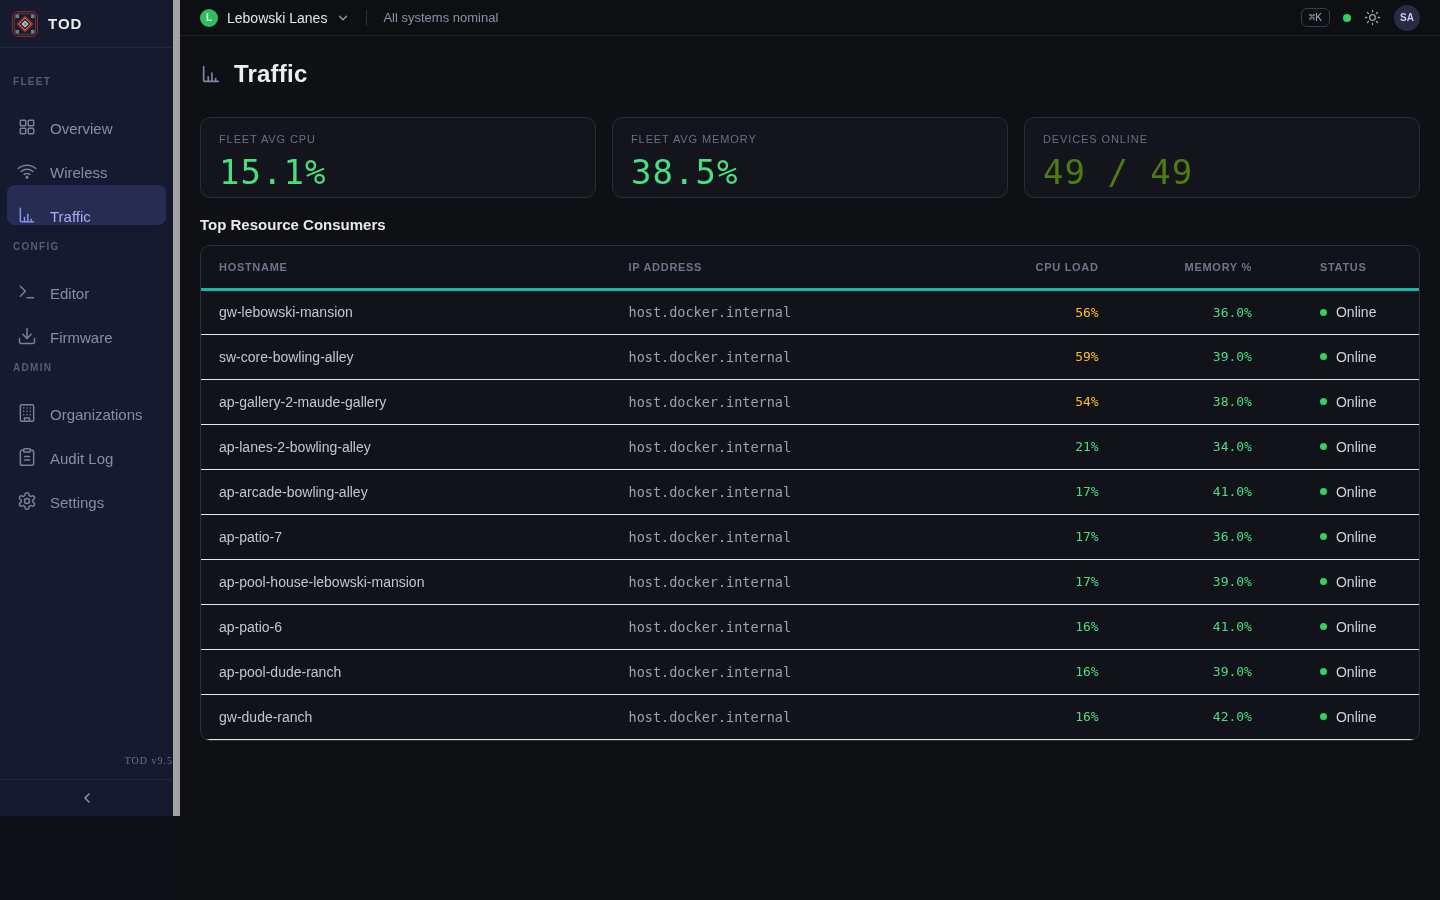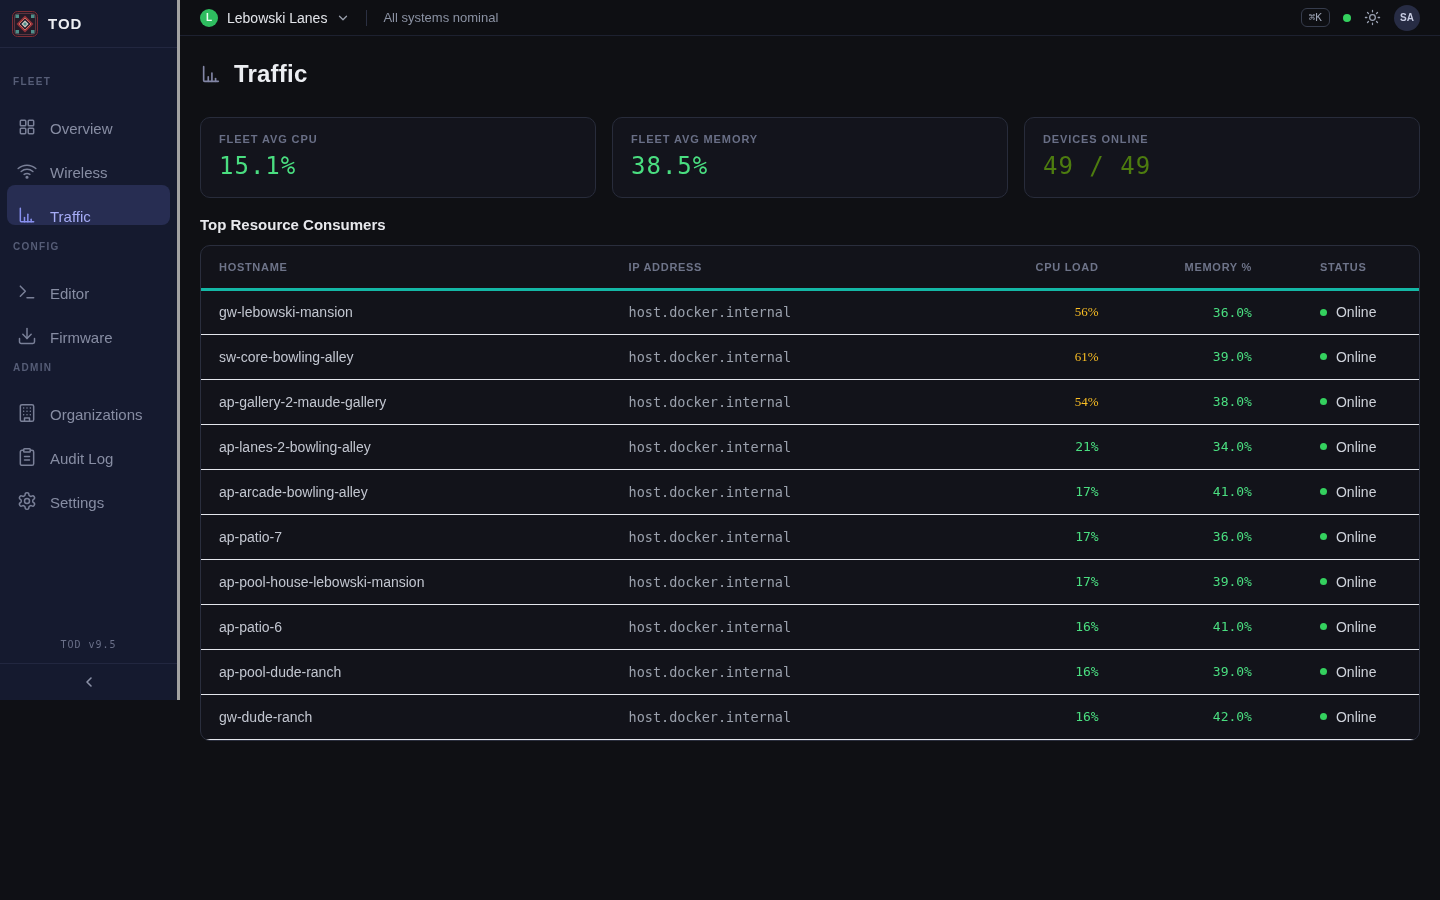--- a/index.html
+++ b/index.html
@@ -7,23 +7,23 @@
   body {
     background:#0f1015;
     font-family:"Liberation Sans", sans-serif;
     color:#e5e7eb;
     display:flex;
   }
   .mono { font-family:"DejaVu Sans Mono", monospace; }
 
   
   .sidebar {
-    width:180px; height:700px; flex:0 0 180px;
+    width:180px; height:816px; flex:0 0 180px;
     background:#151a2f;
-    border-right:3px solid #a3a3a3;
+    border-right:7px solid #a3a3a3;
     display:flex; flex-direction:column;
     position:relative;
   }
   .brand {
     height:48px; display:flex; align-items:center; gap:10px;
     padding:0 12px; border-bottom:1px solid #222740;
     cursor:pointer;
   }
   .brand-name { font-size:15px; font-weight:700; letter-spacing:1px; color:#edeef2; }
   .nav { flex:1; padding-top:14px; overflow:hidden; }
@@ -34,21 +34,21 @@
   .nav-items { display:flex; flex-direction:column; }
   .nav-item {
     height:40px; margin:2px 7px; padding:0 10px; border-radius:8px;
     display:flex; align-items:flex-end; gap:13px;
     color:#878da3; font-size:15px; cursor:pointer;
   }
   .nav-item .icon { width:20px; height:20px; display:flex; align-items:center; justify-content:center; color:#7a8098; }
   .nav-item.active { background:#272d52; color:#a6acf6; }
   .nav-item.active .icon { color:#8890ee; }
   .sidebar-footer { }
-  .version { text-align:center; font-size:10px; color:#6a7089; letter-spacing:1px; padding:8px 0 13px; }
+  .version { text-align:right; font-size:10px; color:#6a7089; letter-spacing:1px; padding:8px 0 13px;font-family:Liberation Serif, serif; }
   .collapse-btn {
     height:37px; border-top:1px solid #222740;
     display:flex; align-items:center; justify-content:center;
     color:#8a90a6; cursor:pointer;
   }
 
   
   .main { flex:1; display:flex; flex-direction:column; background:#0f1014; }
   .topbar {
     height:36px; flex:0 0 36px; display:flex; align-items:center;
@@ -80,22 +80,22 @@
   .content { padding:24px 20px 0; }
   .page-title-row { display:flex; align-items:center; gap:12px; }
   .page-title-icon { color:#8286a5; display:flex; }
   .page-title { font-size:24px; font-weight:600; color:#eceef2; letter-spacing:.2px; }
 
   .stats-row { margin-top:29px; display:grid; grid-template-columns:1fr 1fr 1fr; gap:16px; }
   .stat-card {
     background:#13141c; border:1px solid #282c3b; border-radius:10px;
     padding:15px 18px; height:81px;
   }
-  .stat-label { font-size:11px; font-weight:700; letter-spacing:.9px; color:#696f86; text-transform:uppercase; }
-  .stat-value { margin-top:7px; font-size:24px; letter-spacing:1px; }
+  .stat-label { font-size:11px; font-weight:400; letter-spacing:.9px; color:#696f86; text-transform:uppercase; }
+  .stat-value { margin-top:7px; font-size:34px; letter-spacing:1px; }
   .stat-value.green { color:#4ade80; }
   .stat-value.muted { color:#4d7c0f; }
 
   .section-title { margin-top:18px; font-size:15px; font-weight:700; color:#e8e9ed; }
 
   .table-card {
     margin-top:12px; border:1px solid #2a2e3d; border-radius:10px;
     overflow:hidden; background:#12131a;
   }
   table { width:100%; border-collapse:collapse; table-layout:fixed; }
@@ -109,21 +109,21 @@
   th:nth-child(3){ width:12.6%; text-align:right; padding-right:28px; }
   th:nth-child(4){ width:13.9%; text-align:right; padding-right:44px; }
   th:nth-child(5){ width:10.1%; padding-left:24px; }
   td { height:45px; border-bottom:1px solid #e4e6ec; font-size:14px; }
   tr:last-child td { border-bottom:1px solid #e4e6ec; }
   td.c-host { color:#c2c6d0; padding-left:18px; }
   td.c-ip { font-family:"DejaVu Sans Mono", monospace; font-size:13.5px; color:#9aa0ac; }
   td.c-cpu, td.c-mem { font-family:"DejaVu Sans Mono", monospace; font-size:13px; text-align:right; }
   td.c-cpu { padding-right:28px; }
   td.c-mem { padding-right:44px; color:#4ade80; }
-  td.c-cpu.high { color:#fbbf24;font-family:Liberation Serif, serif; }
+  td.c-cpu.high { color:#fbbf24; }
   td.c-cpu.normal { color:#4ade80; }
   td.c-status { padding-left:24px; }
   .status-wrap { display:flex; align-items:center; gap:9px; color:#ced2da; }
   .status-dot { width:7px; height:7px; border-radius:50%; background:#34d15e; flex:0 0 7px; }
 
   svg { display:block; }
 </style>
 </head>
 <body>
 
@@ -347,21 +347,21 @@
       <span class="status-wrap">
         <span class="status-dot"></span>
         <span class="status-text">Online</span>
       </span>
     </td>
   </tr>
 
   <tr>
     <td class="c-host">sw-core-bowling-alley</td>
     <td class="c-ip">host.docker.internal</td>
-    <td class="c-cpu high">61%</td>
+    <td class="c-cpu high">59%</td>
     <td class="c-mem">39.0%</td>
     <td class="c-status">
       <span class="status-wrap">
         <span class="status-dot"></span>
         <span class="status-text">Online</span>
       </span>
     </td>
   </tr>
 
   <tr>

